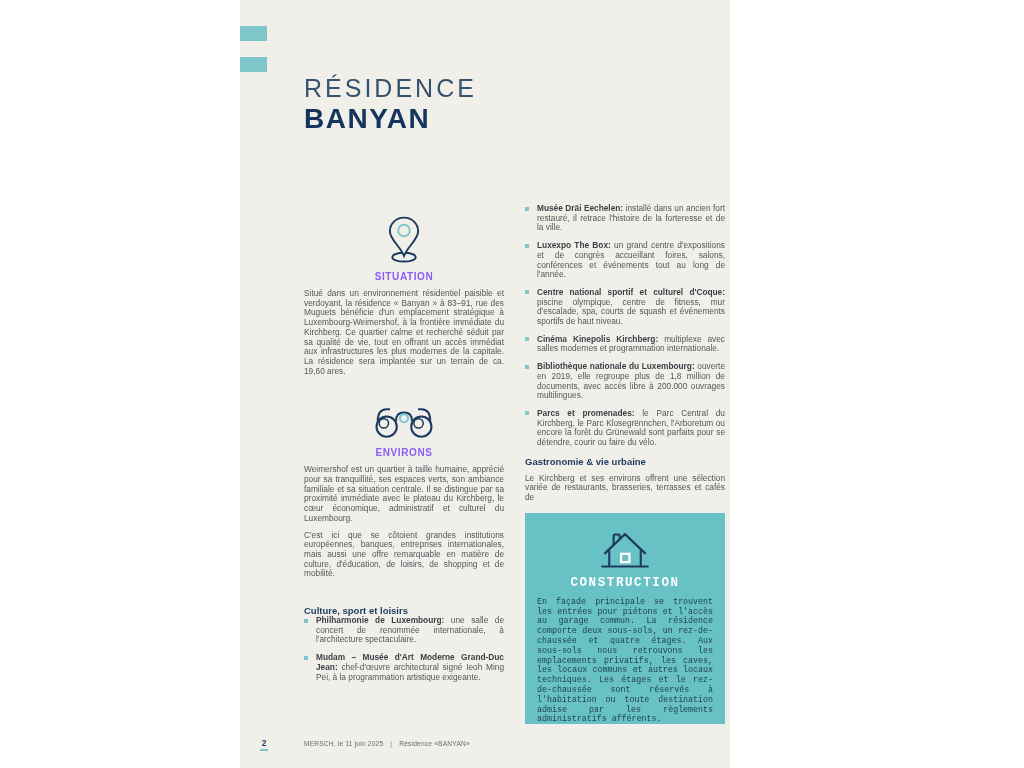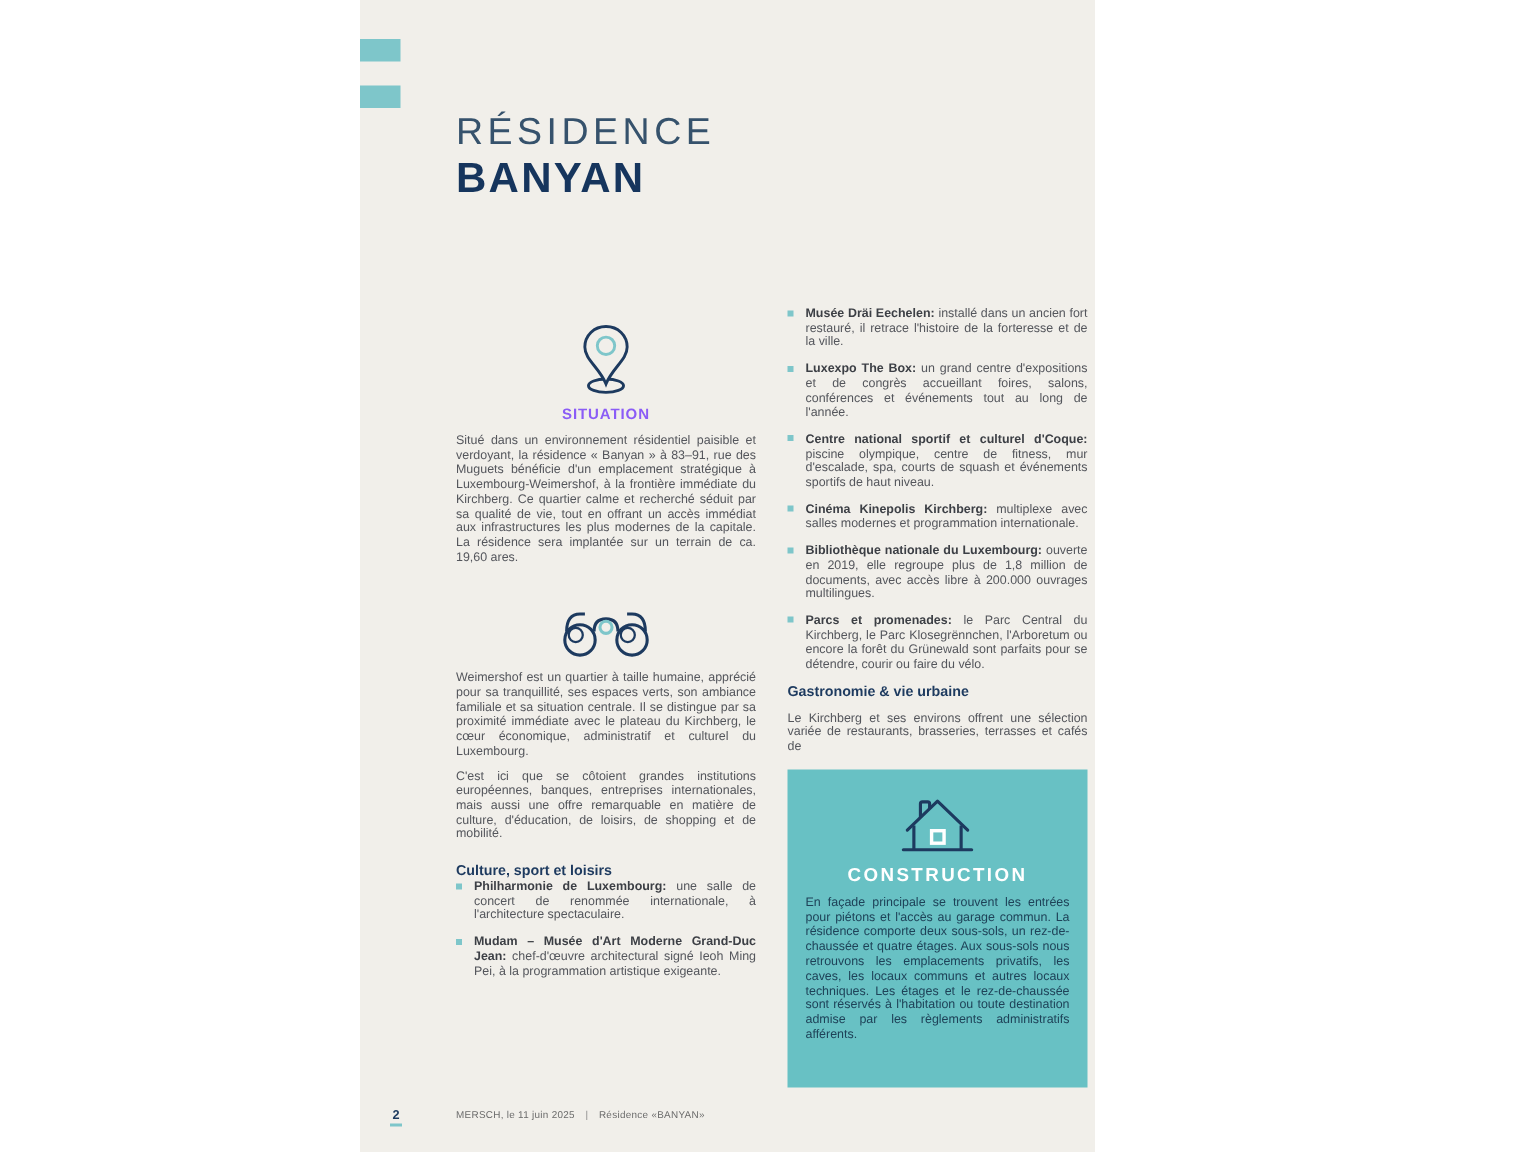--- a/index.html
+++ b/index.html
@@ -16,30 +16,30 @@
   .title-l1 { font-size:25px; font-weight:500; letter-spacing:3px; color:#36526c; line-height:1.12; }
   .title-l2 { font-size:28px; font-weight:700; letter-spacing:1.5px; color:#16355d; line-height:1.05; margin-top:2px; }
 
   .col { position:absolute; width:200px; }
   .col-left  { left:64px;  top:214px; }
   .col-right { left:285px; top:204px; }
 
   .icon-wrap { text-align:center; }
   .section-head { text-align:center; font-size:10px; font-weight:700; color:#8b5cf6; letter-spacing:0.6px; margin-top:7px; }
   .body-p { font-size:8.3px; line-height:9.7px; color:#54565c; text-align:justify; margin-top:7px; }
-  .sub-head { font-size:9.5px; font-weight:700; color:#1d3a5f; margin-top:14px; }
+  .sub-head { font-size:9.5px; font-weight:700; color:#1d3a5f; margin-top:26px; }
 
   ul.blist { list-style:none; margin-top:0; }
   ul.blist li { position:relative; padding-left:12px; margin-bottom:8px; font-size:8.3px; line-height:9.7px; color:#54565c; text-align:justify; }
   .sq { position:absolute; left:0; top:2.5px; width:4px; height:4px; background:#7ec6ca; }
   .lead { font-weight:700; color:#3c3f45; }
 
   .gap-env { margin-top:26px; }
 
-  .construction-box { margin-top:10px; background:#68c1c4; padding:11px 12px 30px 12px; }
+  .construction-box { margin-top:10px; background:#68c1c4; padding:11px 12px 0 12px;font-family:Liberation Mono, monospace; }
   .construction-box .icon-wrap { margin-top:2px; }
   .construction-head { text-align:center; font-size:12.5px; font-weight:700; color:#ffffff; letter-spacing:1.6px; margin-top:4px; }
   .construction-body { font-size:8.3px; line-height:9.8px; color:#1e4258; text-align:justify; margin-top:7px; }
 
   .footer-num { position:absolute; left:18px; top:738px; width:12px; text-align:center; font-size:8.5px; font-weight:700; color:#1d3a5f; }
   .footer-num .bar { width:8px; height:2px; background:#7ec6ca; margin:1px auto 0 auto; }
   .footer-line { position:absolute; left:64px; top:740px; font-size:6.6px; color:#6b6b6b; letter-spacing:0.2px; }
   .footer-line span { vertical-align:top; }
   .fsep { margin:0 5px; color:#8a8a8a; }
 
@@ -80,20 +80,21 @@
             <circle cx="50.5" cy="26" r="10.8" fill="none" stroke="#1d3a5f" stroke-width="2.2"></circle>
             <circle cx="10.5" cy="22.5" r="5" fill="none" stroke="#1d3a5f" stroke-width="1.6"></circle>
             <circle cx="47.5" cy="22.5" r="5" fill="none" stroke="#1d3a5f" stroke-width="1.6"></circle>
             <path d="M4 20 Q4 7.5 13.5 7.5 L17 7.5" fill="none" stroke="#1d3a5f" stroke-width="2.2"></path>
             <path d="M60 20 Q60 7.5 50.5 7.5 L47 7.5" fill="none" stroke="#1d3a5f" stroke-width="2.2"></path>
             <path d="M23.5 20 Q23.5 11 32 11 Q40.5 11 40.5 20" fill="none" stroke="#1d3a5f" stroke-width="2.2"></path>
             <circle cx="32" cy="17" r="4.3" fill="none" stroke="#7ec6ca" stroke-width="2.2"></circle>
           </svg>
         </span>
       </div>
+      <div class="section-head">ENVIRONS</div>
       <p class="body-p">Weimershof est un quartier à taille humaine, apprécié pour sa tranquillité, ses espaces verts, son ambiance familiale et sa situation centrale. Il se distingue par sa proximité immédiate avec le plateau du Kirchberg, le cœur économique, administratif et culturel du Luxembourg.</p>
       <p class="body-p">C'est ici que se côtoient grandes institutions européennes, banques, entreprises internationales, mais aussi une offre remarquable en matière de culture, d'éducation, de loisirs, de shopping et de mobilité.</p>
 
       <div class="sub-head">Culture, sport et loisirs</div>
 
       <ul class="blist">
         <li>
           <span class="sq"></span>
           <span class="lead">Philharmonie de Luxembourg:</span>
           <span>une salle de concert de renommée internationale, à l'architecture spectaculaire.</span>

